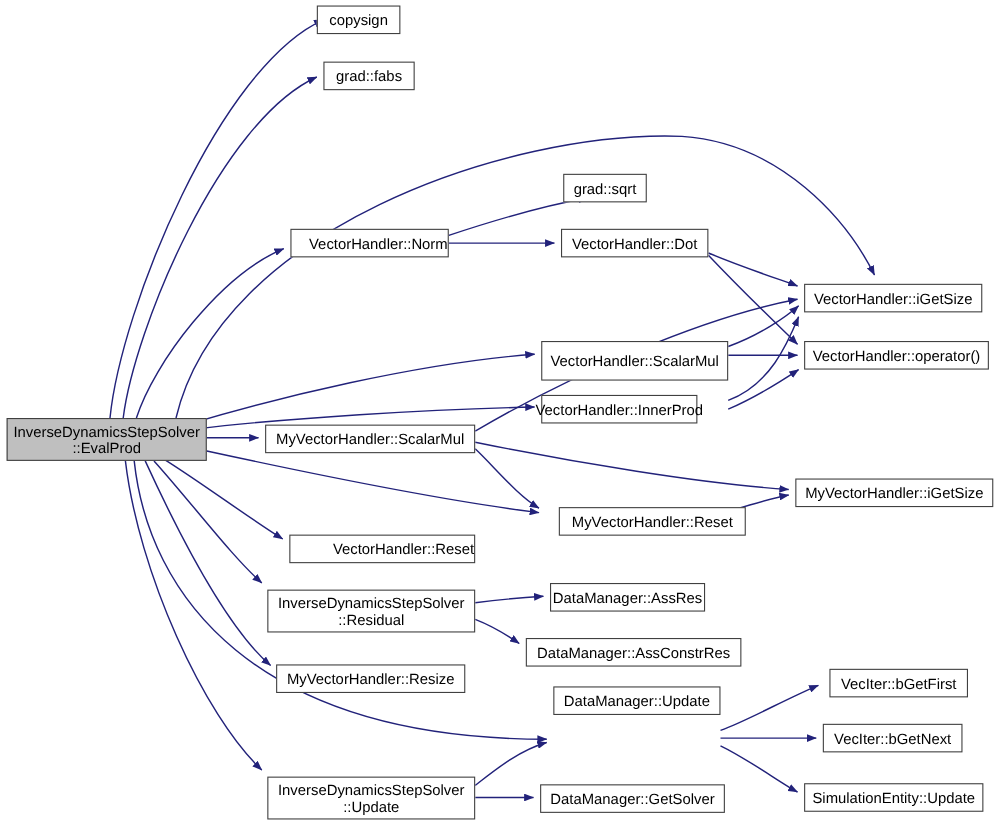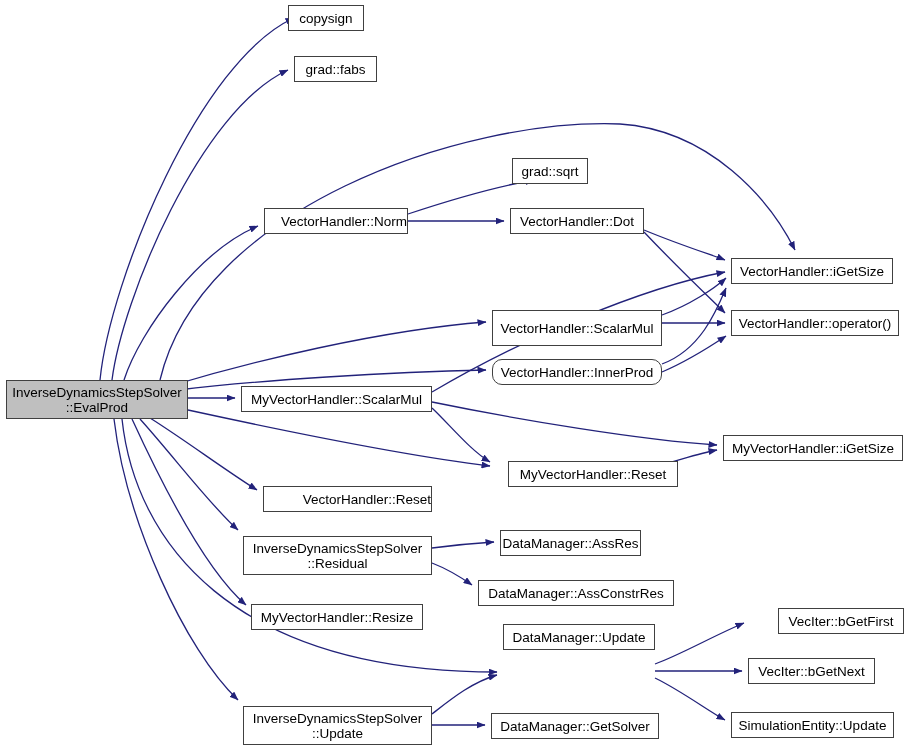--- a/index.html
+++ b/index.html
@@ -96,31 +96,31 @@
       <div class="node highlight" style="left: 6px; top: 380px; width: 182px; height: 39px;"><span class="node-label">InverseDynamicsStepSolver
 ::EvalProd</span></div>
       <div class="node" style="left: 288px; top: 5px; width: 76px; height: 26px; justify-content: center;"><span class="node-label">copysign</span></div>
       <div class="node" style="left: 294px; top: 56px; width: 83px; height: 26px;"><span class="node-label">grad::fabs</span></div>
       <div class="node" style="left: 512px; top: 158px; width: 76px; height: 26px;"><span class="node-label">grad::sqrt</span></div>
       <div class="node" style="left: 264px; top: 208px; width: 144px; height: 26px; justify-content: flex-end;"><span class="node-label">VectorHandler::Norm</span></div>
       <div class="node" style="left: 510px; top: 208px; width: 134px; height: 26px;"><span class="node-label">VectorHandler::Dot</span></div>
       <div class="node" style="left: 731px; top: 258px; width: 162px; height: 26px;"><span class="node-label">VectorHandler::iGetSize</span></div>
       <div class="node" style="left: 731px; top: 310px; width: 168px; height: 26px;"><span class="node-label">VectorHandler::operator()</span></div>
       <div class="node" style="left: 492px; top: 310px; width: 170px; height: 36px;"><span class="node-label">VectorHandler::ScalarMul</span></div>
-      <div class="node" style="left: 492px; top: 359px; width: 170px; height: 26px; border-radius: 10px;"><span class="node-label">VectorHandler::InnerProd</span></div>
+      <div class="node" style="left: 492px; top: 359px; width: 142px; height: 26px;"><span class="node-label">VectorHandler::InnerProd</span></div>
       <div class="node" style="left: 241px; top: 386px; width: 191px; height: 26px;"><span class="node-label">MyVectorHandler::ScalarMul</span></div>
       <div class="node" style="left: 723px; top: 435px; width: 180px; height: 26px;"><span class="node-label">MyVectorHandler::iGetSize</span></div>
       <div class="node" style="left: 496px; top: 461px; width: 170px; height: 26px; margin-left: 12px;"><span class="node-label">MyVectorHandler::Reset</span></div>
       <div class="node" style="left: 263px; top: 486px; width: 169px; height: 26px; justify-content: flex-end;"><span class="node-label">VectorHandler::Reset</span></div>
       <div class="node" style="left: 243px; top: 536px; width: 189px; height: 39px;"><span class="node-label">InverseDynamicsStepSolver
 ::Residual</span></div>
       <div class="node" style="left: 500px; top: 530px; width: 141px; height: 26px;"><span class="node-label">DataManager::AssRes</span></div>
       <div class="node" style="left: 478px; top: 580px; width: 196px; height: 26px;"><span class="node-label">DataManager::AssConstrRes</span></div>
       <div class="node" style="left: 251px; top: 604px; width: 172px; height: 26px;"><span class="node-label">MyVectorHandler::Resize</span></div>
-      <div class="node" style="left: 778px; top: 608px; width: 126px; height: 26px;"><span class="node-label">VecIter::bGetFirst</span></div>
+      <div class="node" style="left: 754px; top: 608px; width: 126px; height: 26px;"><span class="node-label">VecIter::bGetFirst</span></div>
       <div class="node" style="left: 503px; top: 624px; width: 152px; height: 26px;"><span class="node-label">DataManager::Update</span></div>
       <div class="node" style="left: 748px; top: 658px; width: 127px; height: 26px;"><span class="node-label">VecIter::bGetNext</span></div>
       <div class="node" style="left: 243px; top: 706px; width: 189px; height: 39px;"><span class="node-label">InverseDynamicsStepSolver
 ::Update</span></div>
       <div class="node" style="left: 491px; top: 713px; width: 168px; height: 26px;"><span class="node-label">DataManager::GetSolver</span></div>
       <div class="node" style="left: 731px; top: 712px; width: 163px; height: 26px;"><span class="node-label">SimulationEntity::Update</span></div>
     </div>
 </div>
 
 </body></html>

